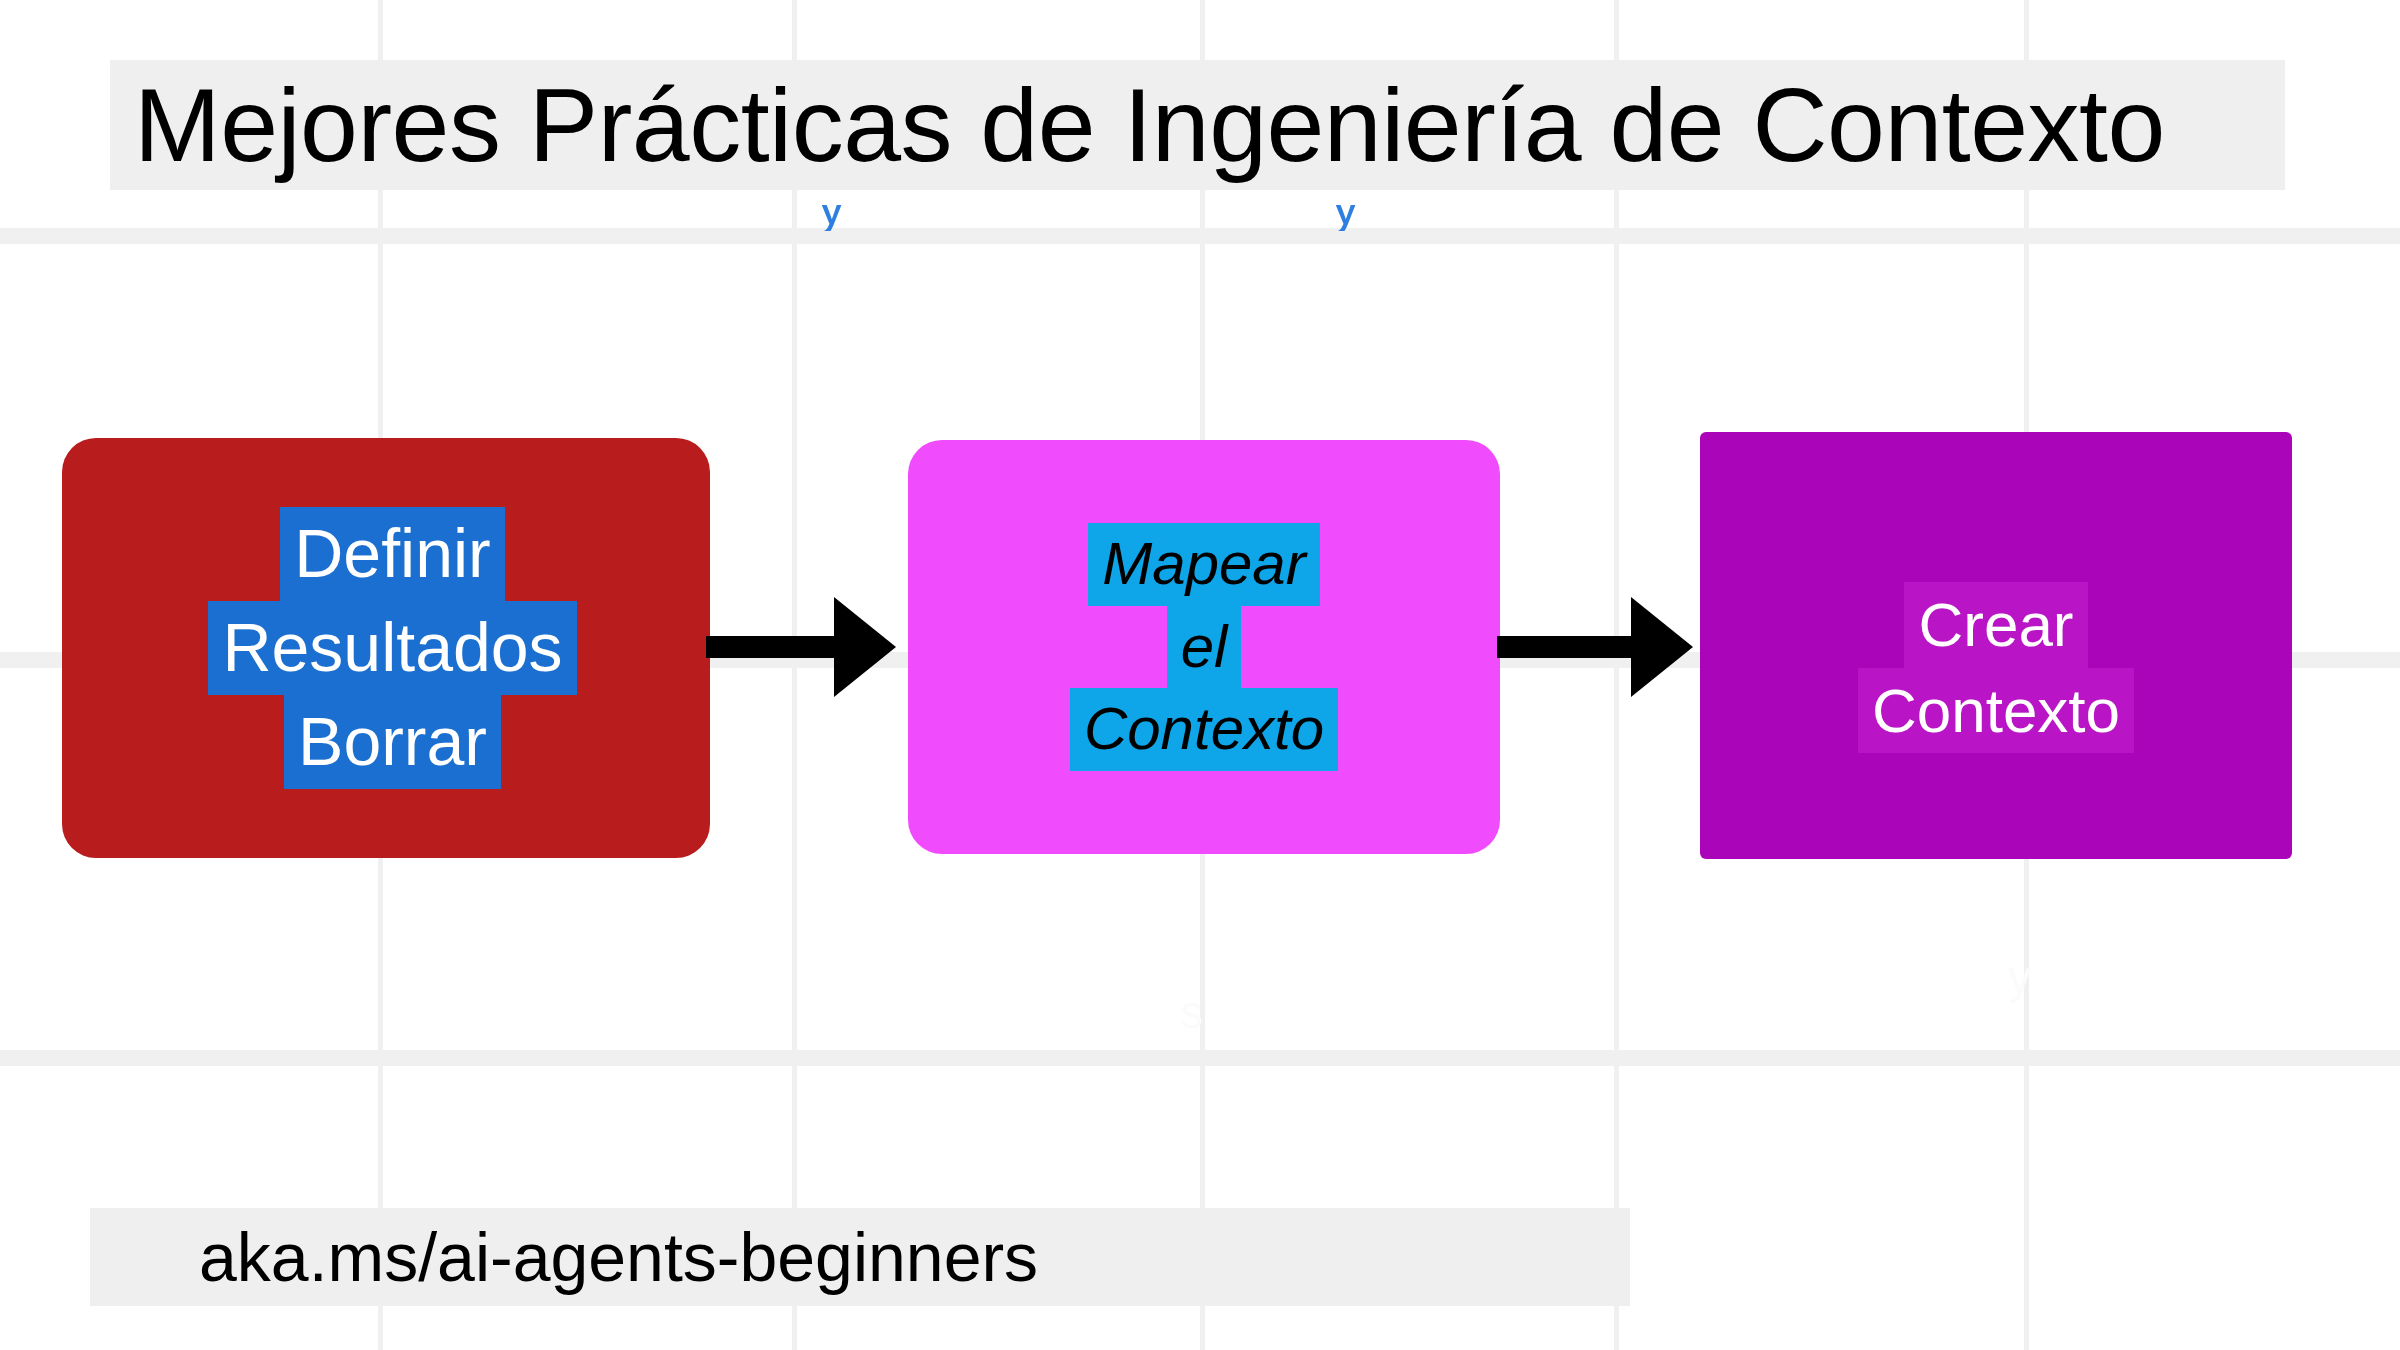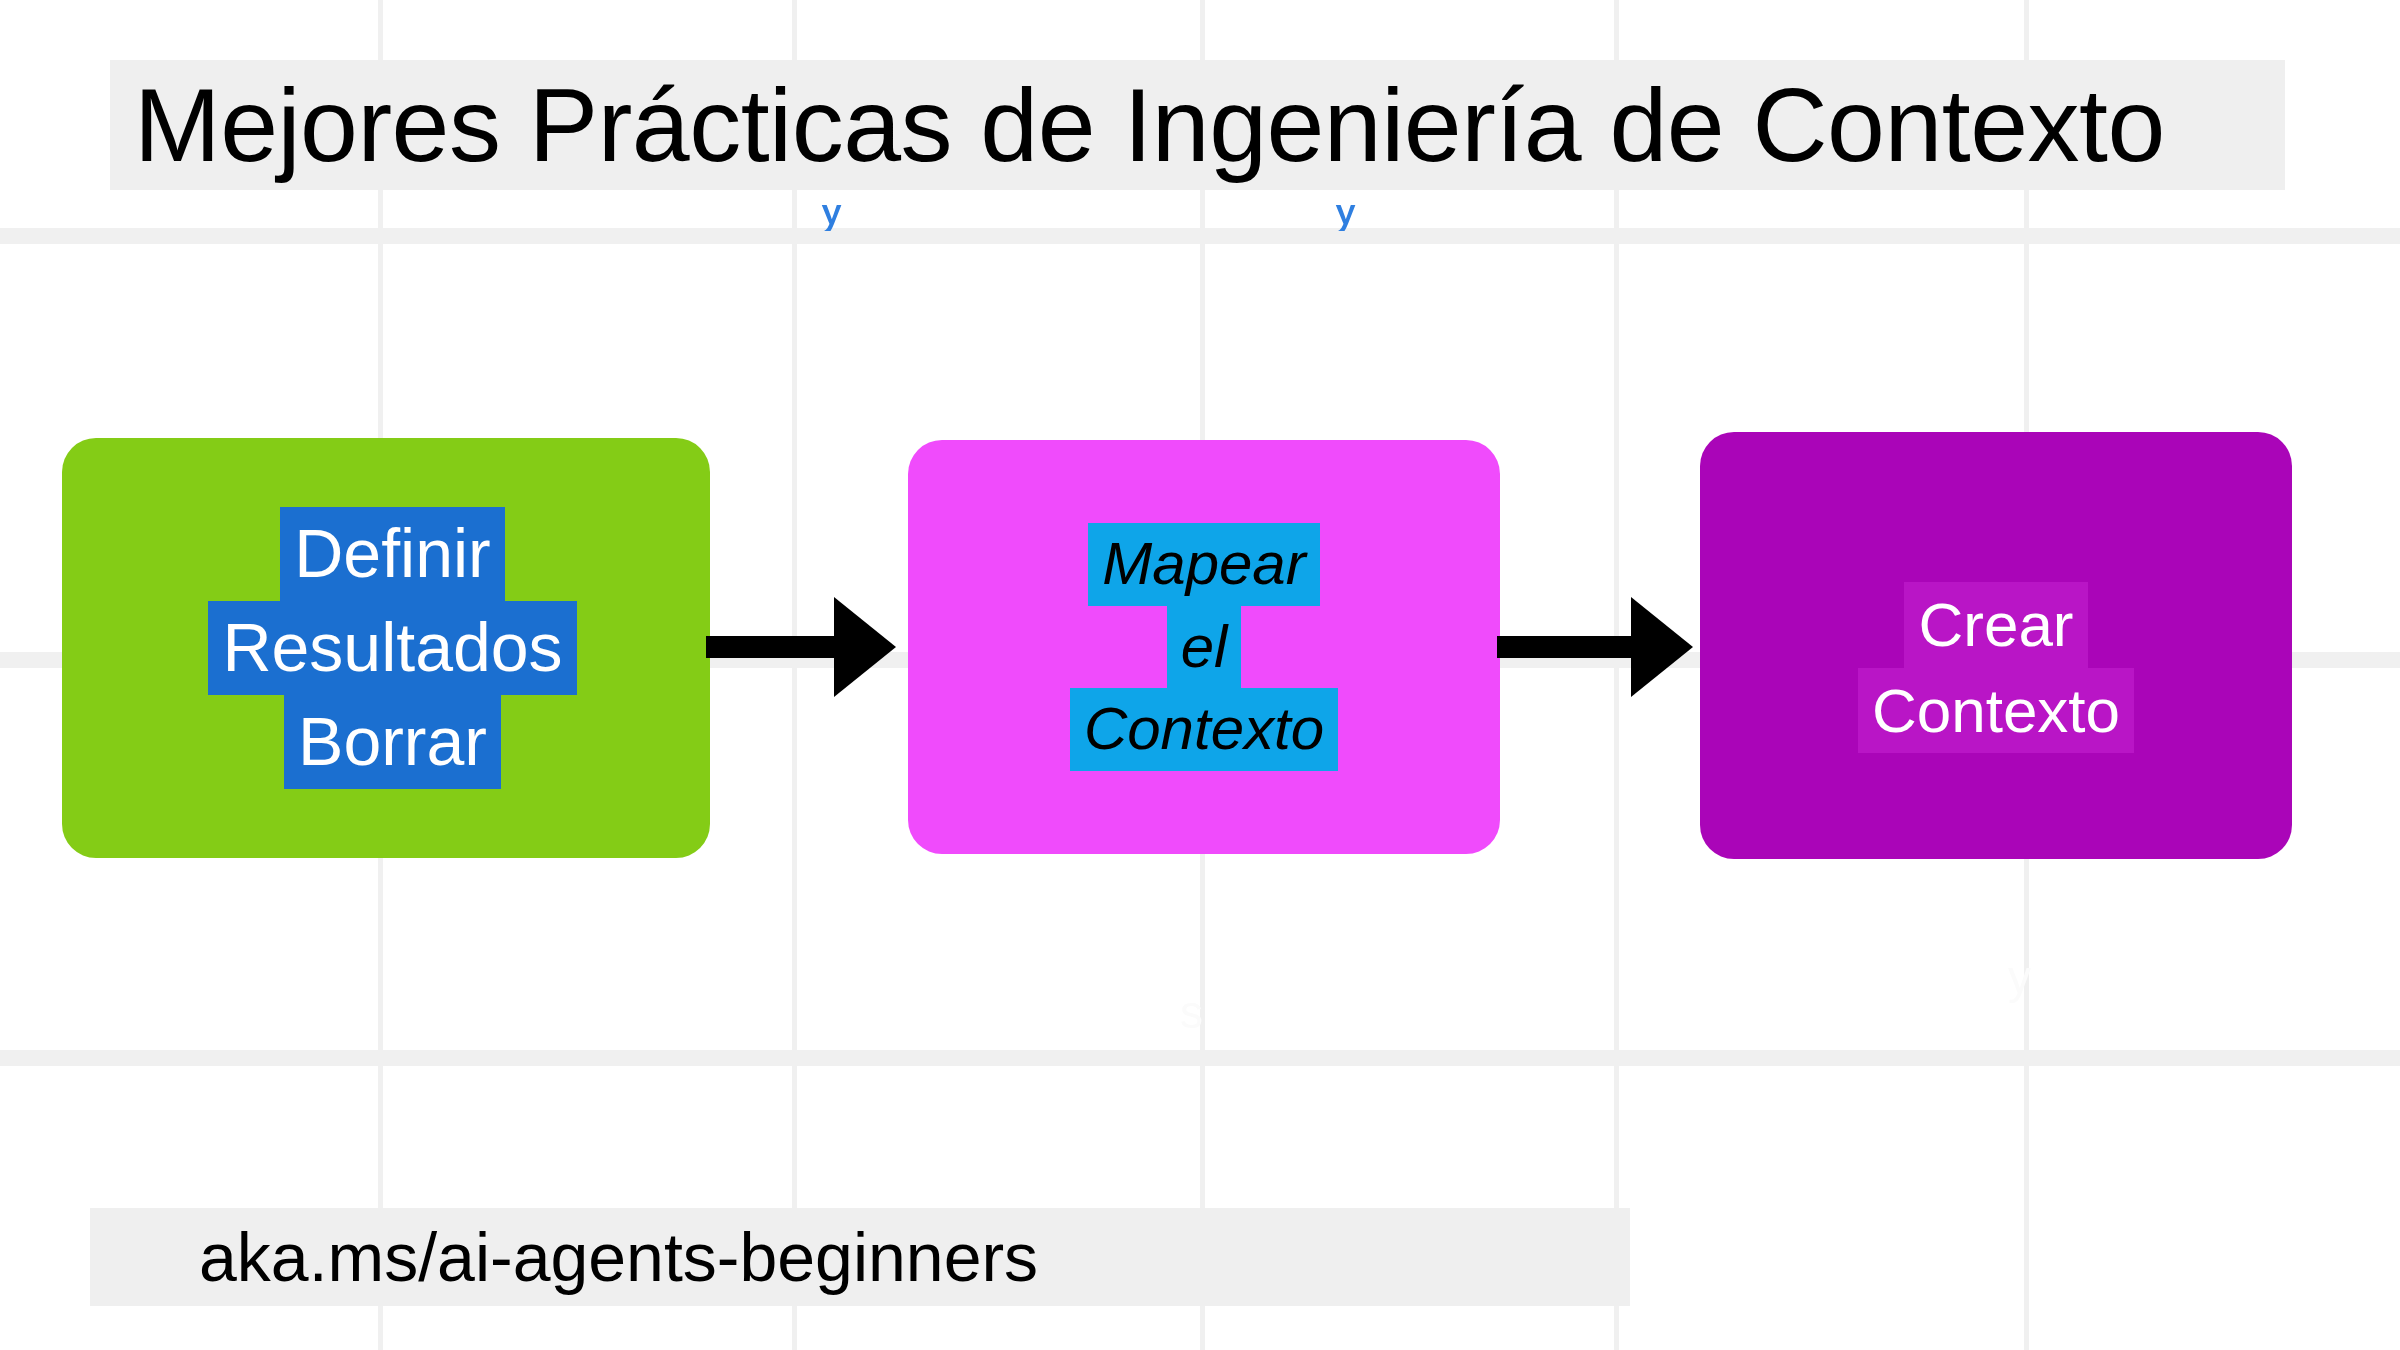--- a/index.html
+++ b/index.html
@@ -112,21 +112,21 @@
     white-space: nowrap;
     line-height: 1.38;
     padding: 0 14px;
   }
 
   #box-define {
     left: 62px;
     top: 438px;
     width: 648px;
     height: 420px;
-    background: #84cc16;
+    background: #b91c1c;
     padding-left: 13px;
   }
   #box-define .flow-line {
     color: #ffffff;
     font-size: 68px;
     background: #1b6fd0;
   }
 
   #box-map {
     left: 908px;
@@ -141,20 +141,21 @@
     background: #0ea5e9;
     font-style: italic;
   }
 
   #box-pipelines {
     left: 1700px;
     top: 432px;
     width: 592px;
     height: 427px;
     background: #aa05b8;
+    border-radius: 6px;
   }
   #box-pipelines .flow-line {
     color: #ffffff;
     font-size: 62px;
     background: #b915c6;
   }
   #box-pipelines .flow-stack {
     display: flex;
     flex-direction: column;
     align-items: center;

